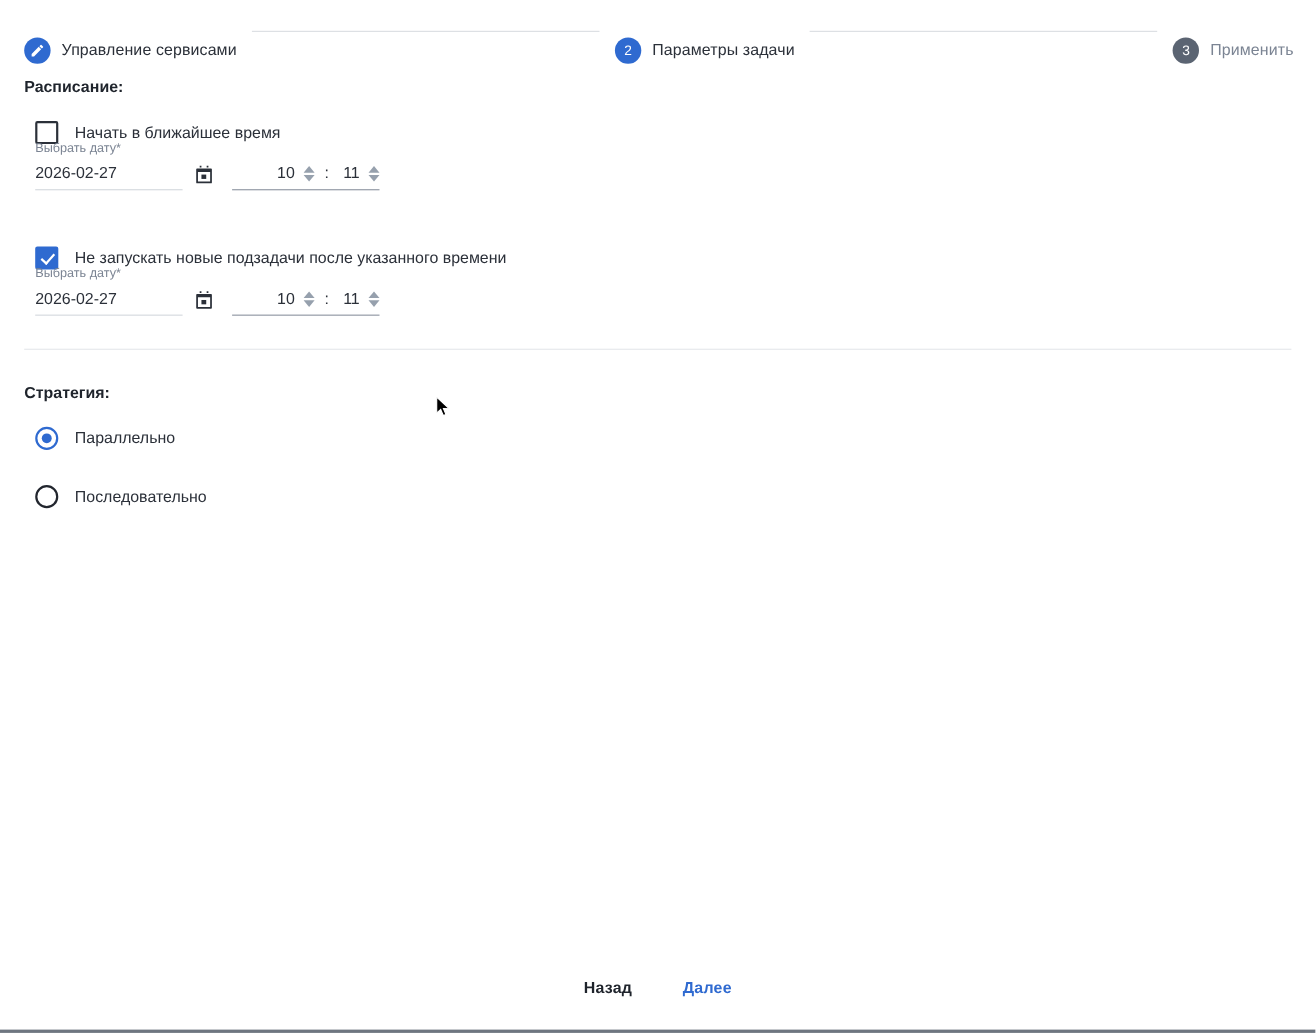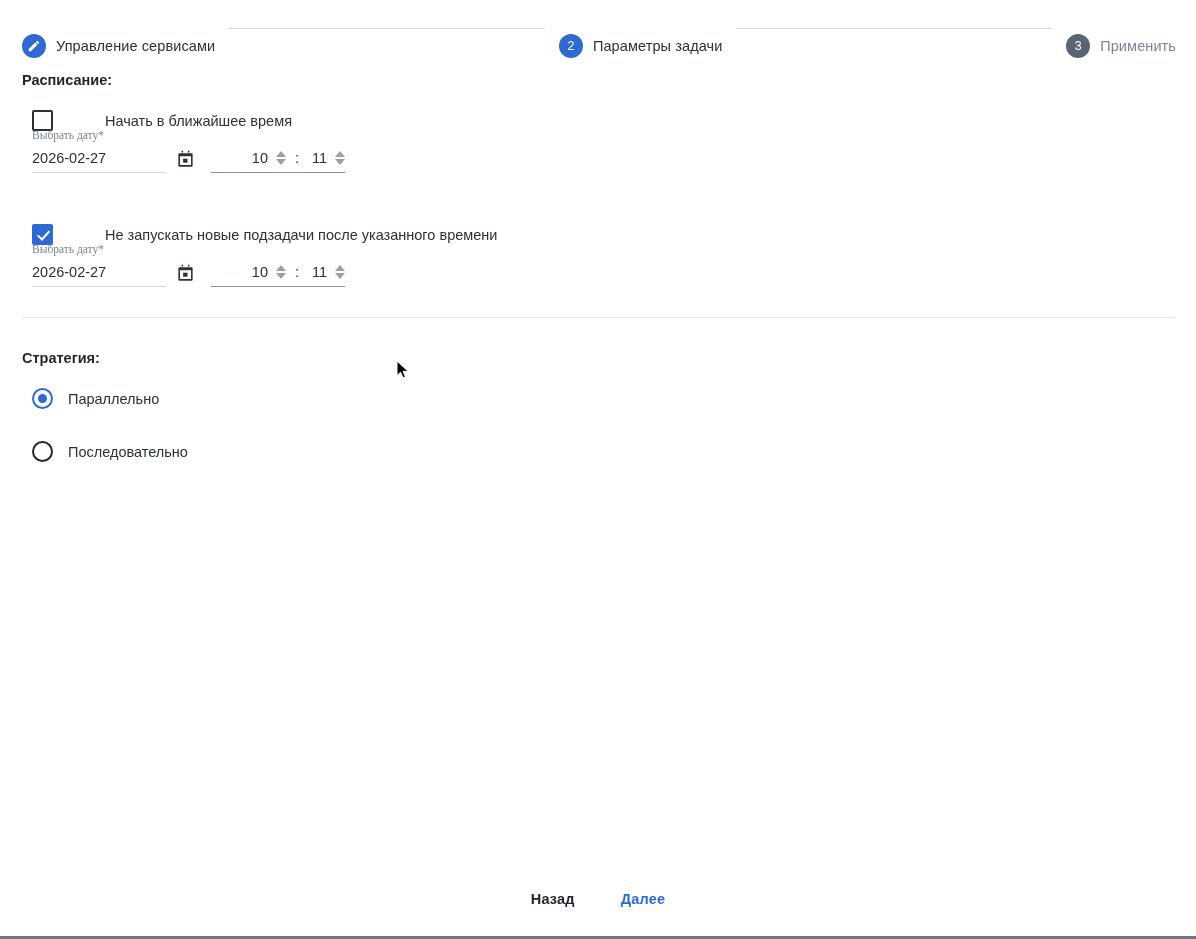--- a/index.html
+++ b/index.html
@@ -73,21 +73,20 @@
     color: #1f242c;
     margin: 0;
   }
   #schedule-title { padding-top: 16px; }
 
   .check-row {
     display: flex;
     align-items: center;
     margin-top: 22px;
     padding-left: 10px;
-    gap: 37px;
   }
   .checkbox {
     width: 21px;
     height: 21px;
     box-sizing: border-box;
     border: 2px solid #2b3039;
     border-radius: 2px;
     background: #ffffff;
     flex: 0 0 auto;
     position: relative;
@@ -129,21 +128,20 @@
     align-items: flex-end;
     justify-content: space-between;
   }
   .float-label {
     position: absolute;
     top: -20px;
     left: 0;
     font-size: 11.5px;
     color: #7b8493;
     white-space: nowrap;
-    font-family: Liberation Serif, serif;
   }
   .date-value {
     font-size: 14.5px;
     color: #2b3039;
     line-height: 18px;
   }
   .cal-icon { margin-bottom: 1px; }
   .cal-icon svg { display: block; }
 
   .time-field {

